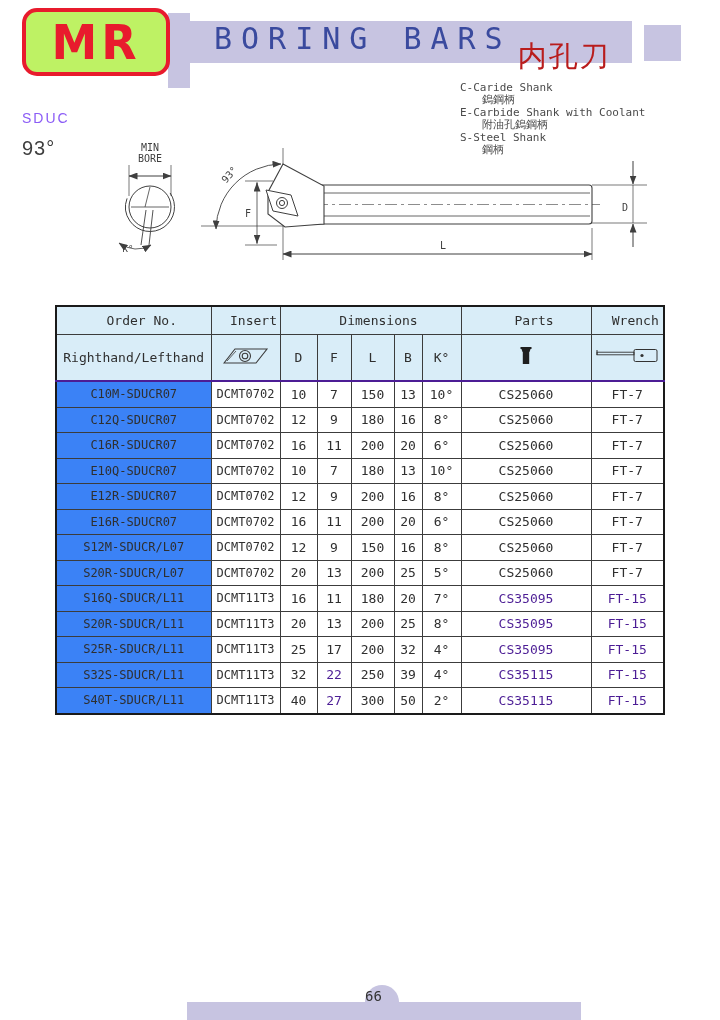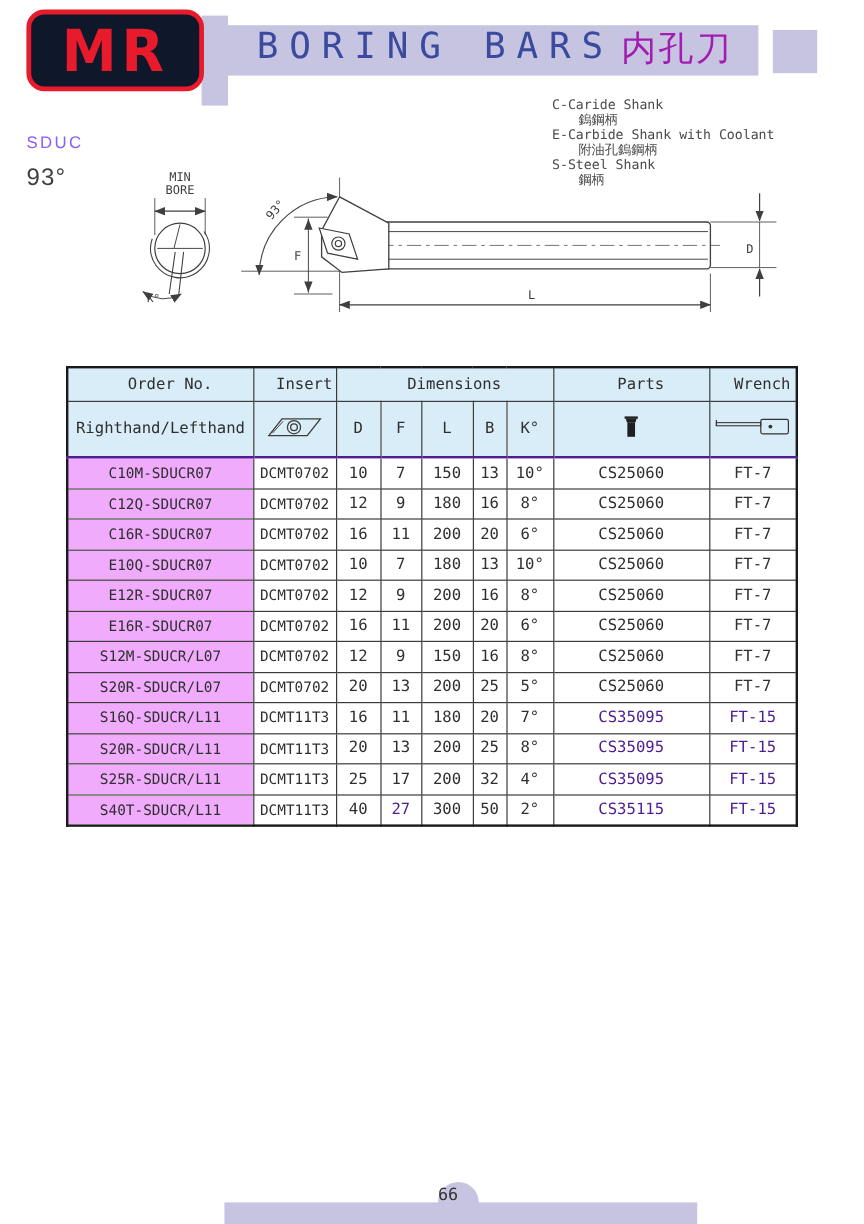--- a/index.html
+++ b/index.html
@@ -4,23 +4,23 @@
 <style>
   html,body{margin:0;padding:0;background:#fff;}
   .page{position:relative;width:720px;height:1020px;background:#ffffff;overflow:hidden;
         font-family:"DejaVu Sans Mono",monospace;color:#2f2f2f;}
 
   
   .banner-tab{position:absolute;left:168px;top:13px;width:22px;height:75px;background:#c7c4e1;}
   .banner{position:absolute;left:168px;top:21px;width:464px;height:42px;background:#c7c4e1;
           display:flex;align-items:flex-start;padding-left:46px;box-sizing:border-box;}
   .banner .title-en{font-size:30px;letter-spacing:9px;color:#3a4a9e;font-family:"DejaVu Sans Mono",monospace;}
-  .banner .title-zh{font-size:29px;color:#a21caf;margin-left:6px;letter-spacing:2px;}
+  .banner .title-zh{font-size:29px;color:#b91c1c;margin-left:6px;letter-spacing:2px;margin-top:16px;}
   .corner-square{position:absolute;left:644px;top:25px;width:37px;height:36px;background:#c7c4e1;}
-  .logo{position:absolute;left:22px;top:8px;width:140px;height:60px;background:#0f172a;
+  .logo{position:absolute;left:22px;top:8px;width:140px;height:60px;background:#bef264;
         border:4px solid #e81b2d;border-radius:15px;display:flex;align-items:center;justify-content:center;}
   .logo span{font-family:"DejaVu Sans",sans-serif;font-weight:bold;font-size:46px;color:#e81b2d;
              letter-spacing:4px;transform:scaleY(1.05);}
 
   
   .series-label{position:absolute;left:22px;top:110px;font-family:"Liberation Sans",sans-serif;
                 font-size:14px;letter-spacing:2px;color:#8b5cf6;}
   .angle-label{position:absolute;left:22px;top:137px;font-family:"Liberation Sans",sans-serif;
                font-size:20px;letter-spacing:1px;color:#3f3f3f;}
 
@@ -34,21 +34,21 @@
 
   
   .spec-table{position:absolute;left:55px;top:305px;border-collapse:collapse;table-layout:fixed;
               border:2px solid #1a1a1a;}
   .spec-table th,.spec-table td{border:1px solid #3c3c3c;padding:0;text-align:center;vertical-align:middle;
               font-weight:normal;font-size:13px;color:#2f2f2f;overflow:hidden;}
   .spec-table thead th{background:#d9edf8;}
   .hdr1 th{height:27px;padding-left:16px;}
   .hdr2 th{height:45px;border-bottom:2px solid #4c1d95;}
   .spec-table tbody td{height:24.5px;background:#fff;}
-  .spec-table tbody td.col-order{background:#f0abfc;font-size:12px;}
+  .spec-table tbody td.col-order{background:#3b82f6;font-size:12px;}
   .spec-table tbody td.col-insert{font-size:12px;}
   .spec-table td.muted{color:#4c1d95;}
   .w-order{width:155px;} .w-insert{width:69px;} .w-d{width:37px;} .w-f{width:34px;}
   .w-l{width:43px;} .w-b{width:28px;} .w-k{width:39px;} .w-parts{width:130px;} .w-wrench{width:73px;}
 
   
   .footer-bar{position:absolute;left:187px;top:1002px;width:394px;height:18px;background:#c7c4e1;}
   .footer-bump{position:absolute;left:365px;top:985px;width:34px;height:34px;border-radius:50%;background:#c7c4e1;}
   .page-number{position:absolute;left:365px;top:988px;width:34px;text-align:left;
                font-size:14px;color:#333;}
@@ -305,20 +305,31 @@
           <td class="col-insert">DCMT11T3</td>
           <td class="col-d">25</td>
           <td class="col-f">17</td>
           <td class="col-l">200</td>
           <td class="col-b">32</td>
           <td class="col-k">4°</td>
           <td class="col-parts muted">CS35095</td>
           <td class="col-wrench muted">FT-15</td>
         </tr>
         <tr>
+          <td class="col-order">S32S-SDUCR/L11</td>
+          <td class="col-insert">DCMT11T3</td>
+          <td class="col-d">32</td>
+          <td class="col-f muted">22</td>
+          <td class="col-l">250</td>
+          <td class="col-b">39</td>
+          <td class="col-k">4°</td>
+          <td class="col-parts muted">CS35115</td>
+          <td class="col-wrench muted">FT-15</td>
+        </tr>
+        <tr>
           <td class="col-order">S40T-SDUCR/L11</td>
           <td class="col-insert">DCMT11T3</td>
           <td class="col-d">40</td>
           <td class="col-f muted">27</td>
           <td class="col-l">300</td>
           <td class="col-b">50</td>
           <td class="col-k">2°</td>
           <td class="col-parts muted">CS35115</td>
           <td class="col-wrench muted">FT-15</td>
         </tr>

